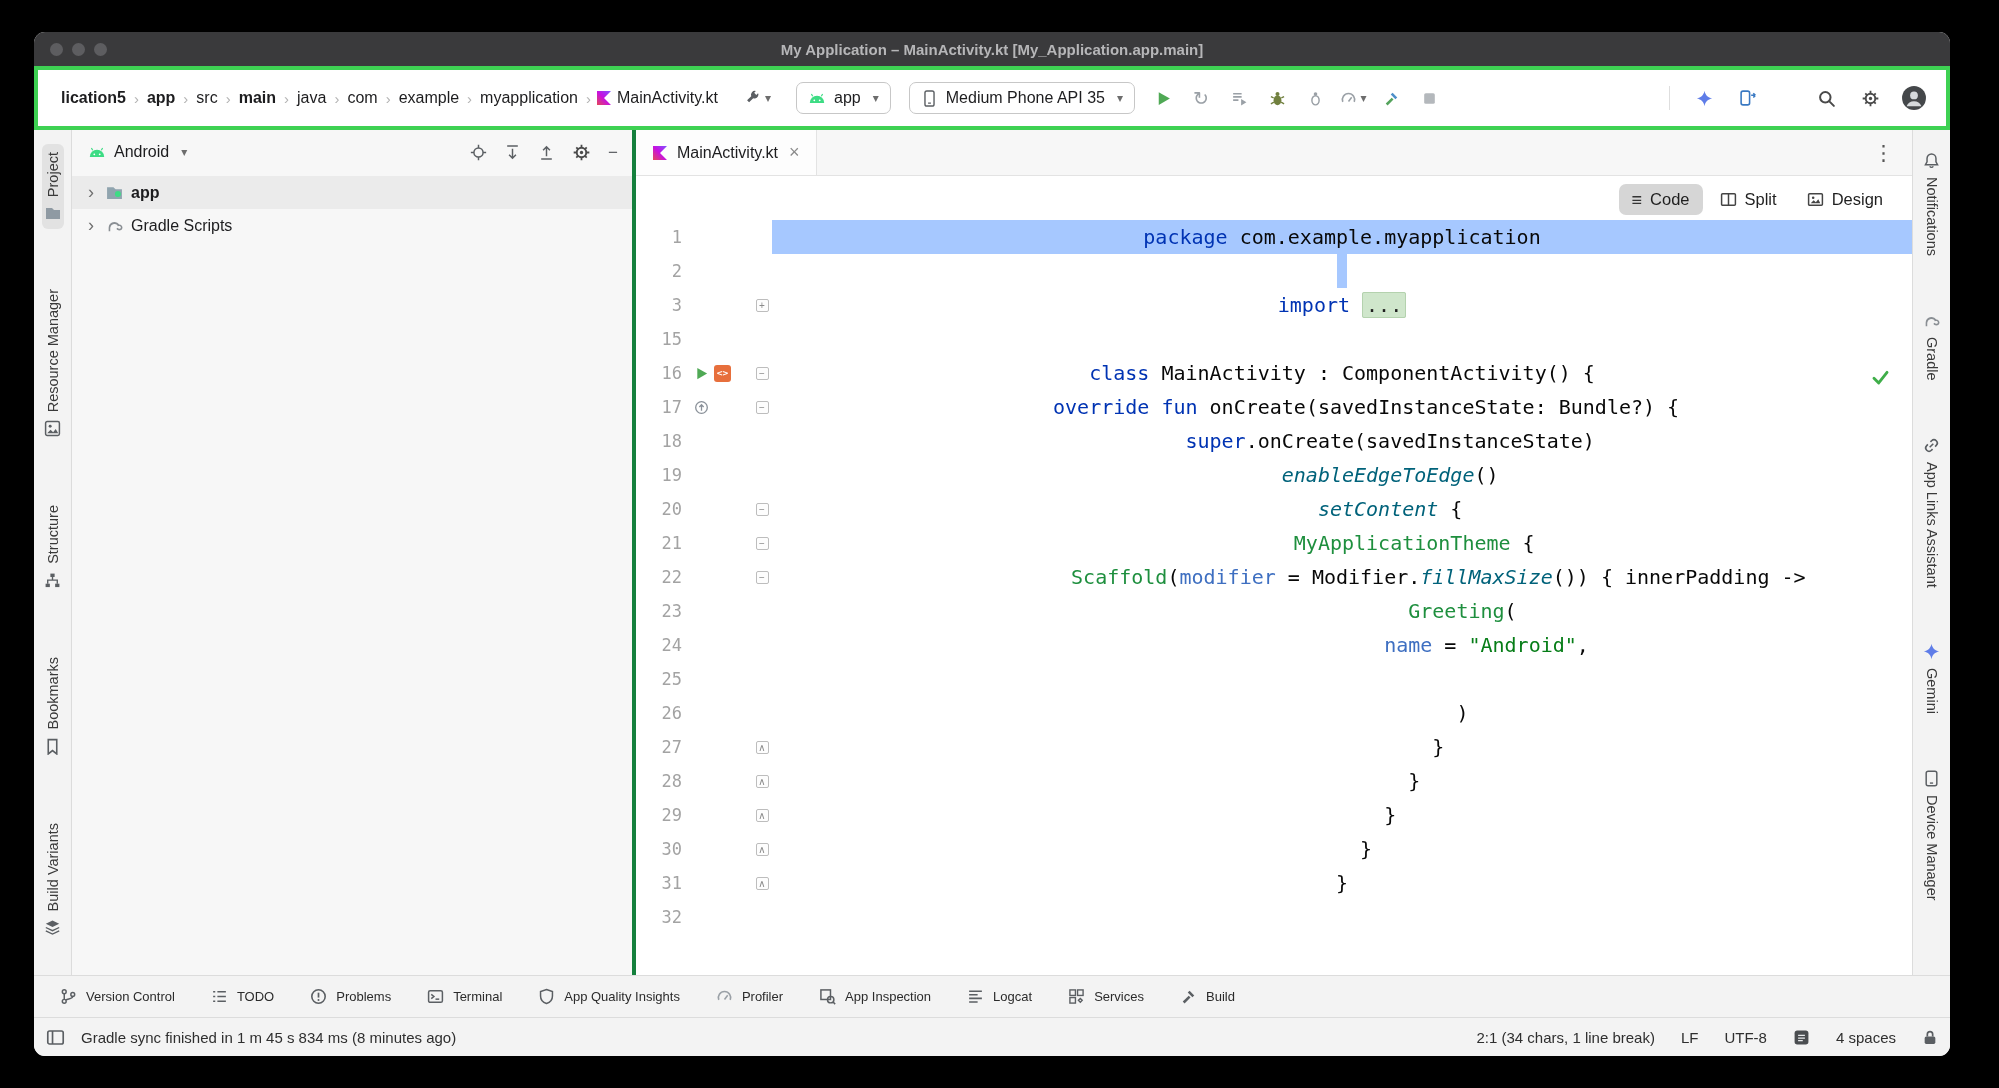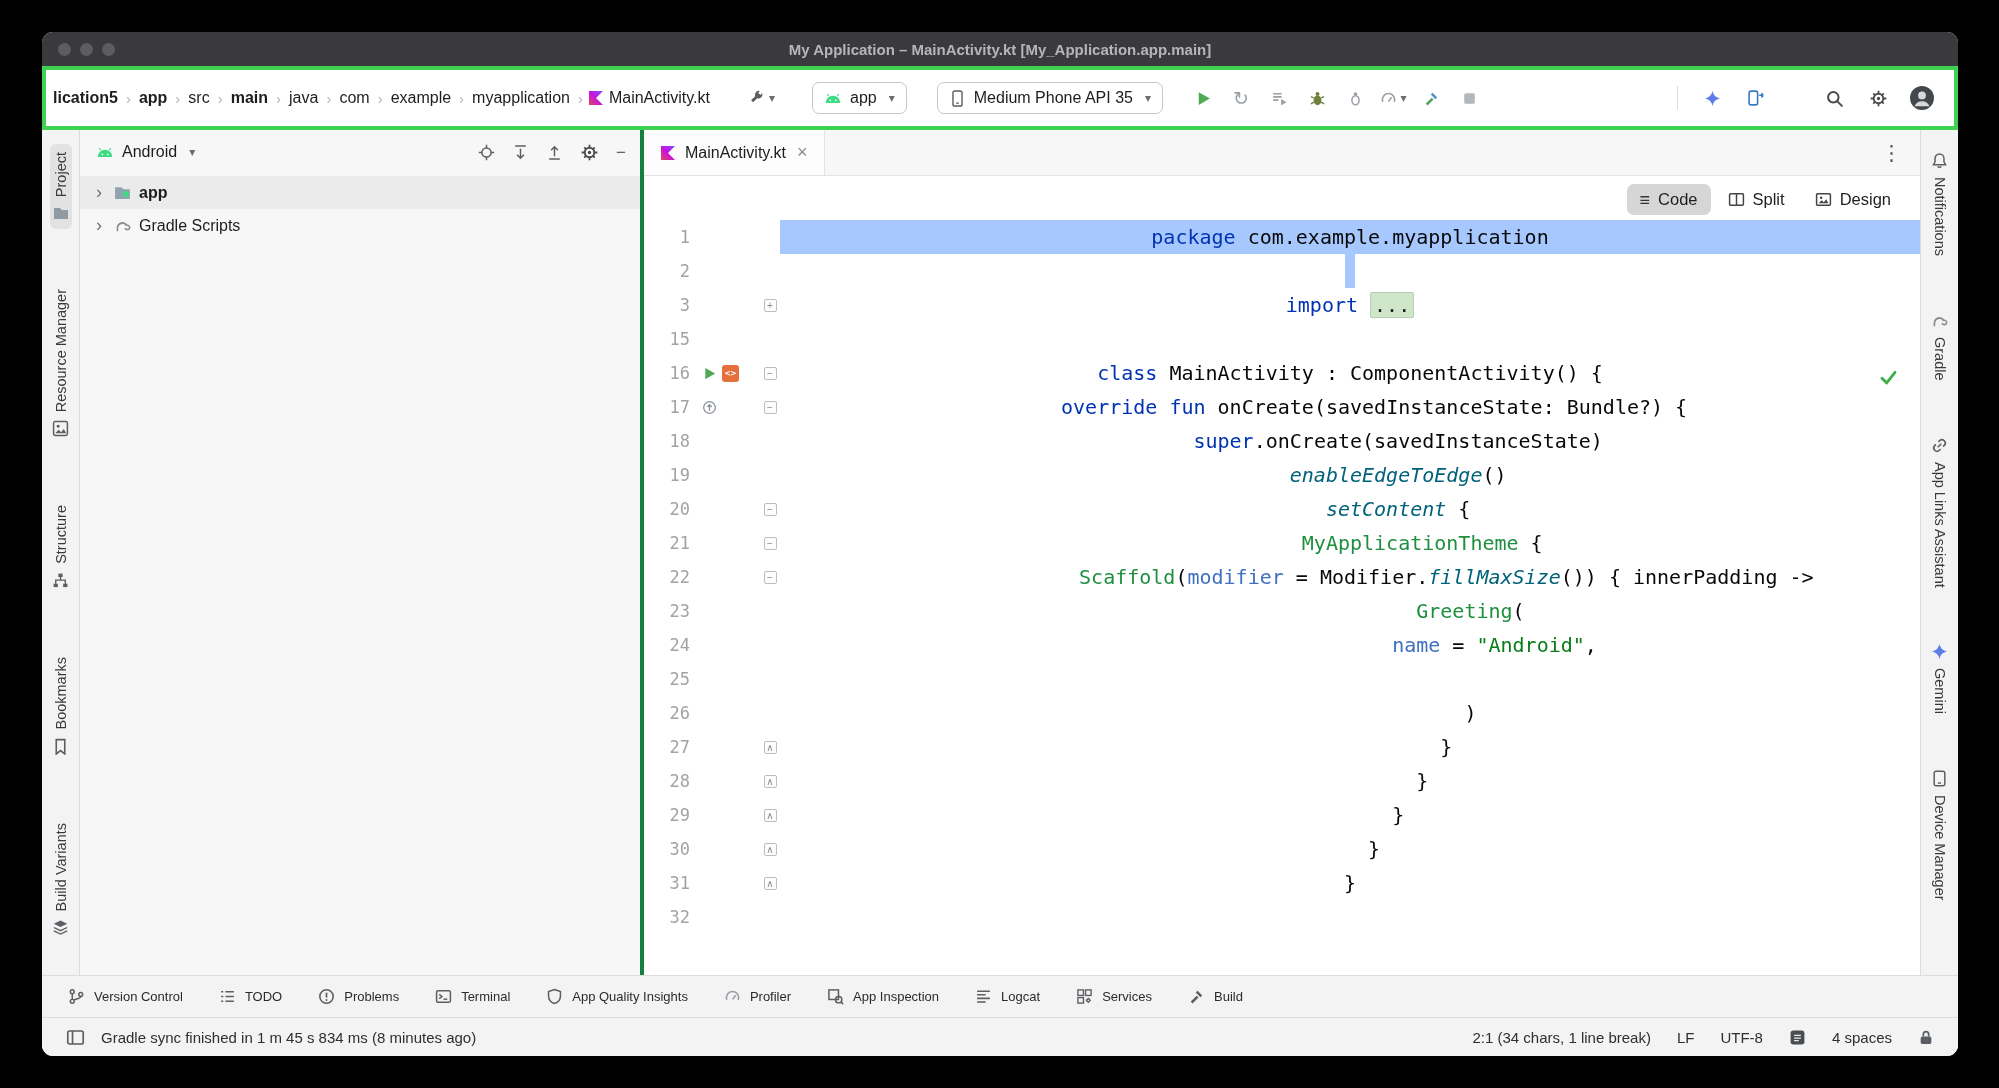--- a/index.html
+++ b/index.html
@@ -1,28 +1,28 @@
 <!DOCTYPE html>
 <html><head>
 <meta charset="utf-8">
 <style>
   html,body{margin:0;padding:0;background:#000;}
   body{width:1999px;height:1088px;position:relative;overflow:hidden;
        font-family:"Liberation Sans",sans-serif;-webkit-font-smoothing:antialiased;}
-  .window{position:absolute;left:42px;top:32px;width:1916px;height:1024px;border-radius:11px;
+  .window{position:absolute;left:34px;top:32px;width:1916px;height:1024px;border-radius:11px;
           overflow:hidden;background:#f7f7f7;display:flex;flex-direction:column;
           box-shadow:0 18px 60px rgba(0,0,0,.6);}
   
   .titlebar{height:34px;background:#3a3a3c;display:flex;align-items:center;position:relative;flex:0 0 auto;}
   .traffic{position:absolute;left:16px;top:0;height:100%;display:flex;align-items:center;gap:9px;}
   .traffic span{width:13px;height:13px;border-radius:50%;background:#5d5d60;display:inline-block;}
   .wtitle{margin:0 auto;color:#b6b6b8;font-size:15px;font-weight:bold;}
   
   .toolbar{height:64px;background:#fff;border:4px solid #3ed153;box-sizing:border-box;
-           display:flex;align-items:center;padding:0 16px 0 4px;gap:24px;flex:0 0 auto;}
+           display:flex;align-items:center;padding:0 16px 0 20px;gap:12px;flex:0 0 auto;}
   .breadcrumbs{display:flex;align-items:center;gap:2px;font-size:16px;color:#1d1d1f;white-space:nowrap;}
   .crumb{padding:2px 3px;border-radius:4px;}
   .crumb.bold{font-weight:bold;}
   .crumb-sep{color:#b3b3b3;font-size:15px;margin:0 3px;}
   .icon{display:inline-flex;align-items:center;justify-content:center;line-height:0;}
   .caret{color:#6d6d6d;font-size:12px;margin-left:4px;}
   .tbtn{display:flex;align-items:center;padding:5px 7px;border-radius:6px;margin-left:4px;}
   .combo{display:flex;align-items:center;gap:8px;border:1px solid #c7c7c7;border-radius:7px;
          padding:6px 11px;font-size:16px;color:#1d1d1f;margin-left:6px;white-space:nowrap;}
   .actions{display:flex;align-items:center;gap:6px;}
@@ -81,21 +81,21 @@
   .tok-comp{color:#1e8f3e;}
   .tok-str{color:#067d17;}
   .tok-named{color:#3e6fc1;}
   .tok-foldtxt{background:#cfe6cb;border:1px solid #b4d2ae;border-radius:2px;padding:0 3px;color:#1f1f1f;}
   
   .toolbtns{height:41px;background:#f3f3f3;border-top:1px solid #dcdcdc;display:flex;align-items:center;
             padding:0 26px;gap:36px;flex:0 0 auto;}
   .twb{display:flex;align-items:center;gap:9px;font-size:13px;color:#2b2b2b;white-space:nowrap;}
   
   .statusbar{height:38px;background:#f3f3f3;border-top:1px solid #dcdcdc;display:flex;align-items:center;
-             padding:0 24px;font-size:15px;color:#2f2f2f;flex:0 0 auto;}
+             padding:0 12px;font-size:15px;color:#2f2f2f;flex:0 0 auto;}
   .sb-left{display:flex;align-items:center;gap:16px;}
   .sb-right{margin-left:auto;display:flex;align-items:center;gap:26px;}
   .sb-item{display:flex;align-items:center;gap:6px;}
 </style>
 </head>
 <body>
 
 <div class="window">
 
   <div class="titlebar">

